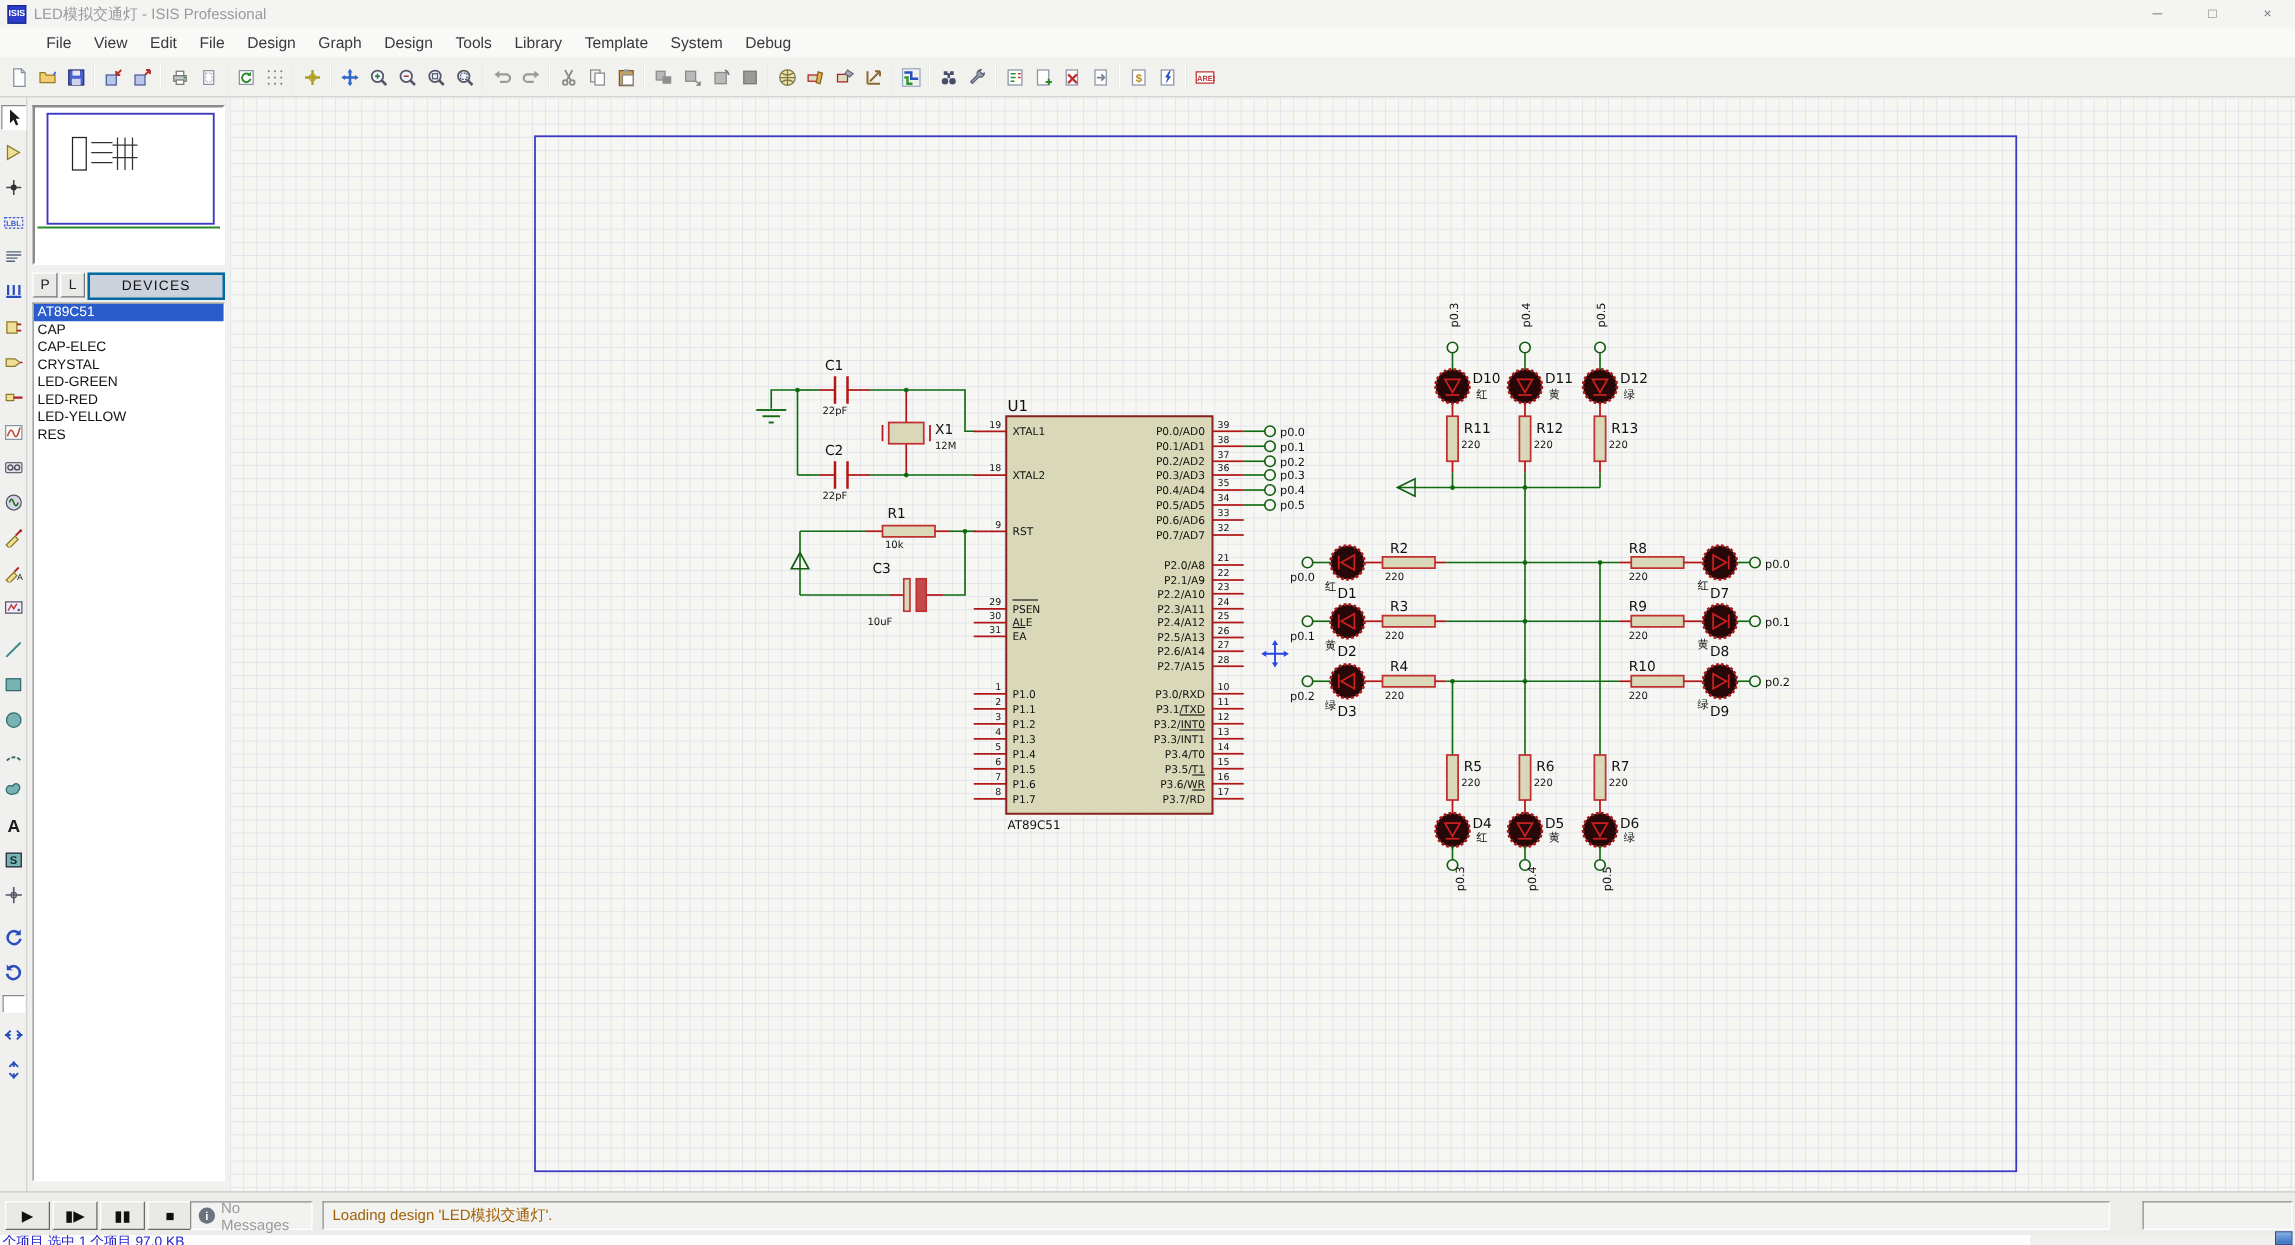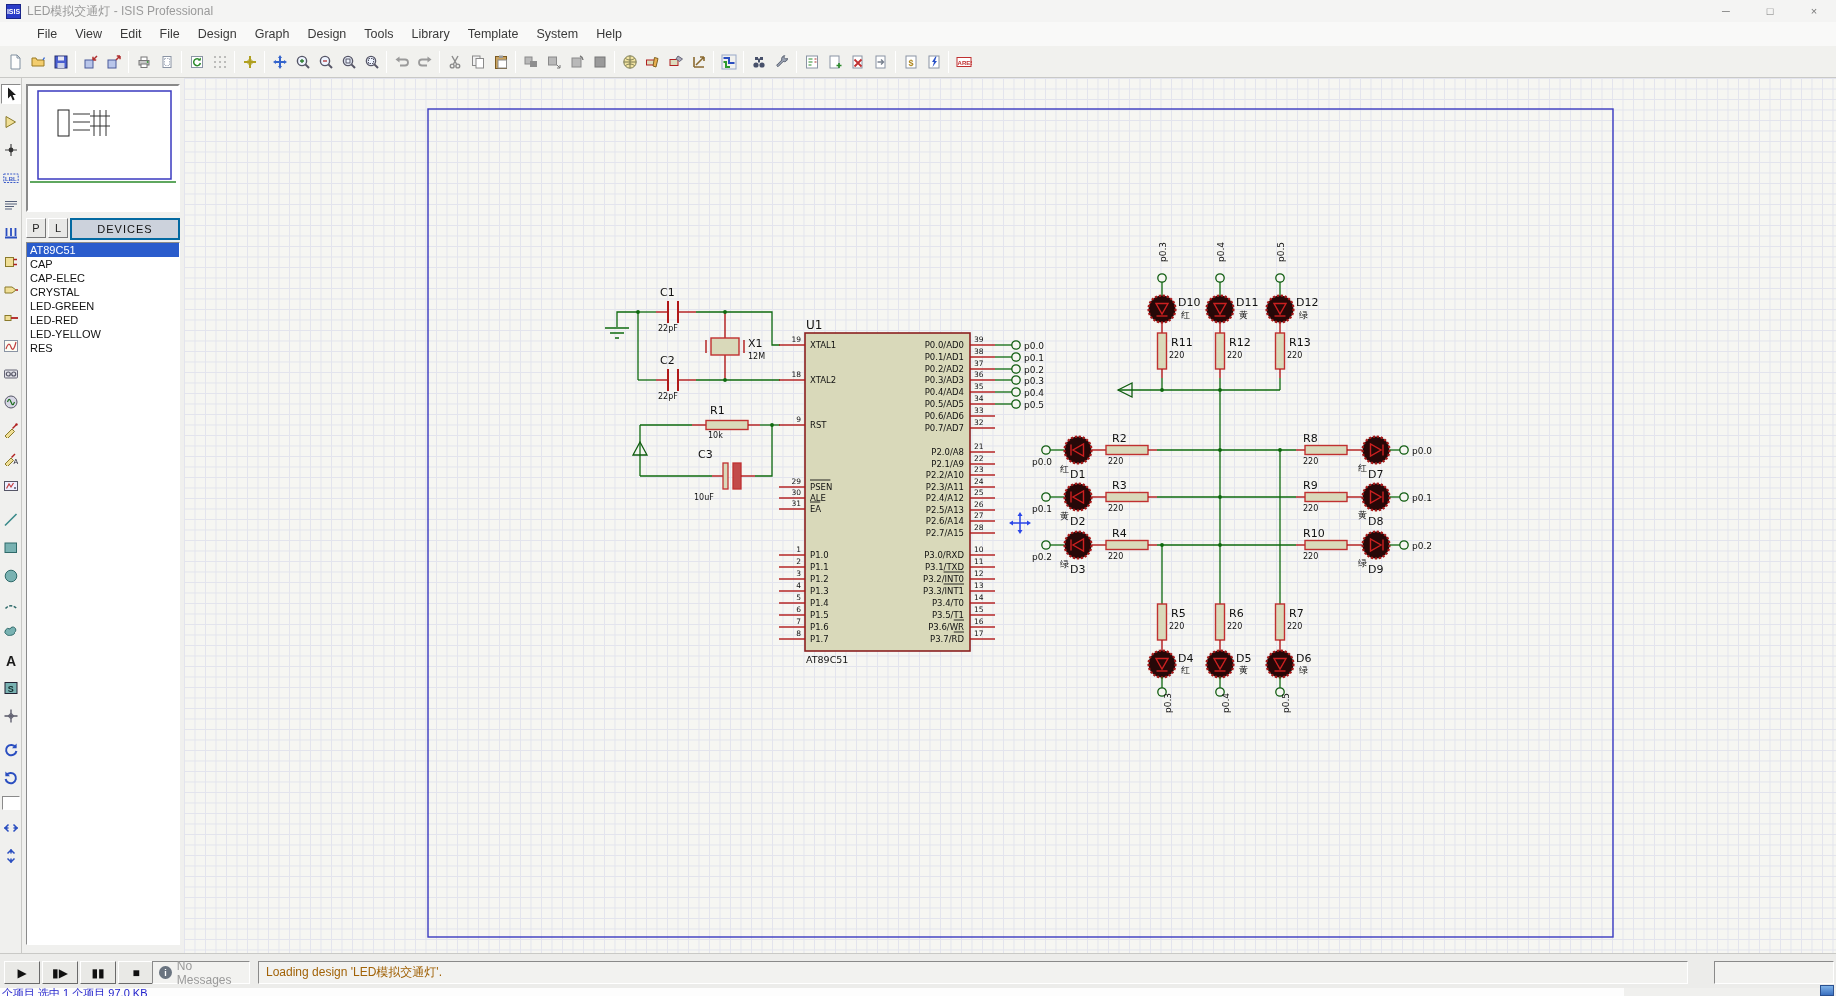--- a/index.html
+++ b/index.html
@@ -90,21 +90,21 @@
       <div class="menuitem">View</div>
       <div class="menuitem">Edit</div>
       <div class="menuitem">File</div>
       <div class="menuitem">Design</div>
       <div class="menuitem">Graph</div>
       <div class="menuitem">Design</div>
       <div class="menuitem">Tools</div>
       <div class="menuitem">Library</div>
       <div class="menuitem">Template</div>
       <div class="menuitem">System</div>
-      <div class="menuitem">Help</div>
+      <div class="menuitem">Debug</div>
     </div>
 
   <div id="toolbar">
       <div class="tbgroup">
         <div class="tbbtn">
           <svg viewBox="0 0 16 16">
             <path d="M4 1h6l3 3v11H4z" fill="#fdfdfd" stroke="#8090a0"></path>
             <path d="M10 1v3h3" fill="none" stroke="#8090a0"></path>
           </svg>
         </div>

